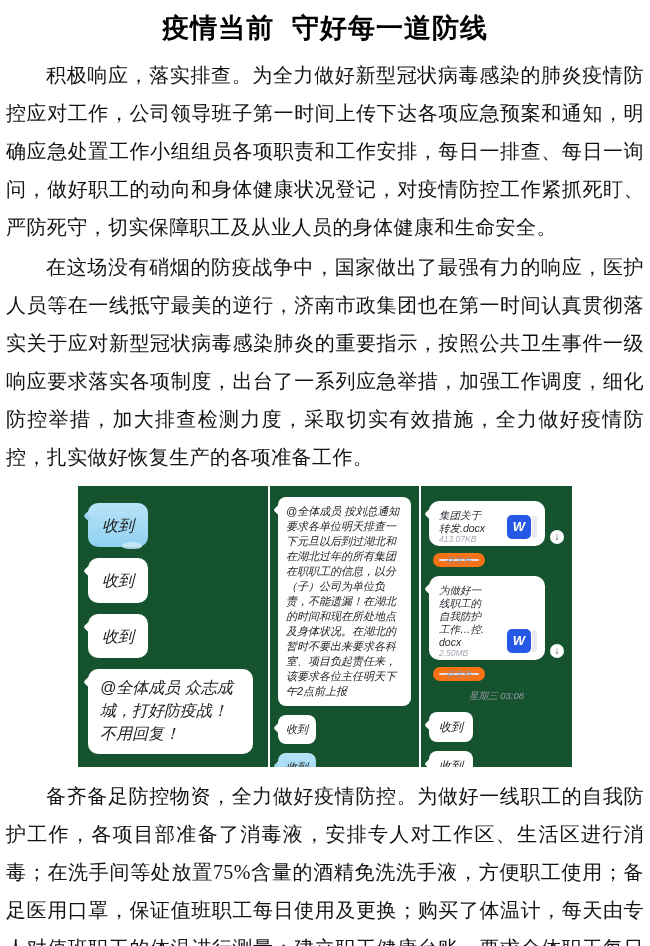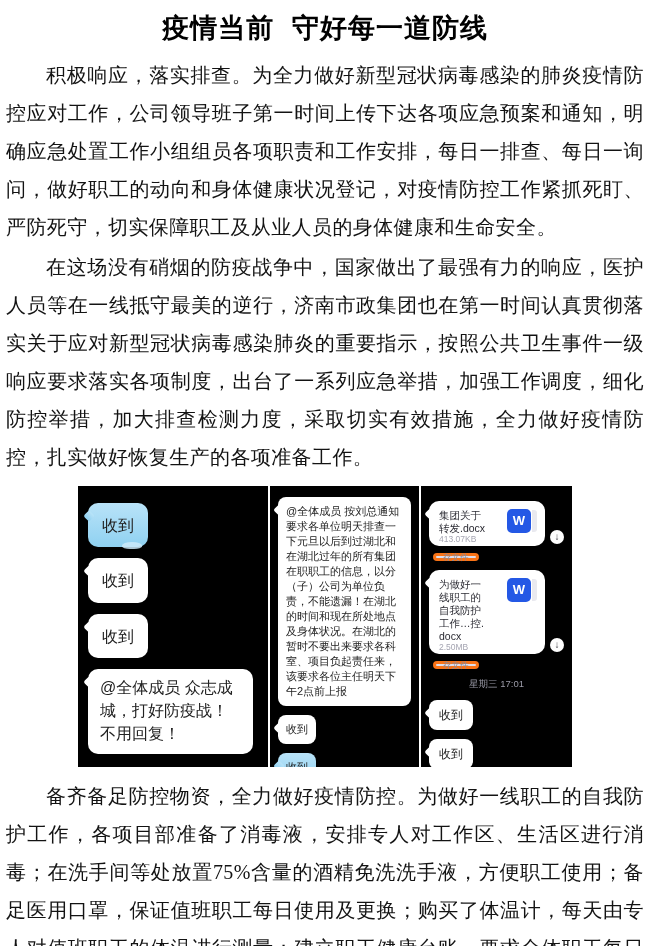--- a/index.html
+++ b/index.html
@@ -35,24 +35,25 @@
   
   .chat-shot {
     width: 494px; height: 281px;
     margin: 10px 0 10px 72px;
     display: flex;
     background: #ffffff;
     overflow: hidden;
     font-family: "Liberation Sans", "DejaVu Sans", sans-serif;
   }
   .chat-col {
-    background: #000000;
+    background: #14532d;
     box-sizing: border-box;
     height: 349px;
     overflow: hidden;
+    font-style: italic;
   }
   .col1 { width: 190px; margin-right: 2px; padding: 6px 10px; }
   .col2 { width: 149px; margin-right: 2px; padding: 2px 8px 6px 8px; }
   .col3 { width: 151px; padding: 6px 8px; }
   .sender {
     font-size: 10px;
     color: #9b9ba8;
     margin: 7px 0 4px 7px;
     white-space: nowrap;
     overflow: hidden;
@@ -97,21 +98,21 @@
   .col3 .bubble { font-size: 12px; padding: 7px 10px; border-radius: 8px; }
   
   .file-row { display: flex; align-items: flex-end; }
   .file-card {
     background: #fff;
     border-radius: 10px;
     padding: 8px 8px 7px 10px;
     width: 122px;
     box-sizing: border-box;
     display: flex;
-    align-items: flex-start;
+    align-items: flex-end;
     gap: 19px;
     position: relative;
   }
   .file-card::before {
     content: "";
     position: absolute;
     left: -3px; top: 9px;
     width: 8px; height: 8px;
     background: #fff;
     transform: rotate(45deg);
@@ -151,21 +152,21 @@
     line-height: 14px;
     text-align: center;
     margin: 0 0 2px 5px;
     flex: none;
   }
   .file-badge {
     display: inline-block;
     font-size: 8.5px;
     color: #8a8a99;
     background: #dedeea;
-    border: 3px solid #f97316;
+    border: 6px solid #f97316;
     border-radius: 8px;
     padding: 1px 7px;
     margin: 7px 0 0 4px;
   }
   .chat-timestamp {
     font-size: 9.5px;
     color: #9b9ba8;
     text-align: center;
     margin: 9px 0 1px 0;
   }
@@ -248,21 +249,21 @@
             <div class="word-icon-wrap">
               <div class="word-icon">W</div>
               <div class="word-page-edge"></div>
             </div>
           </div>
           <div class="dl-circle">↓</div>
         </div>
         <span class="file-badge">存文件</span>
       </div>
 
-      <div class="chat-timestamp">星期三 17:01</div>
+      <div class="chat-timestamp">星期三 03:08</div>
 
       <div class="msg-block">
         <div class="sender">李成河</div>
         <div class="bubble"><span>收到</span></div>
       </div>
       <div class="msg-block">
         <div class="sender">李强</div>
         <div class="bubble"><span>收到</span></div>
       </div>
       <div class="msg-block">

